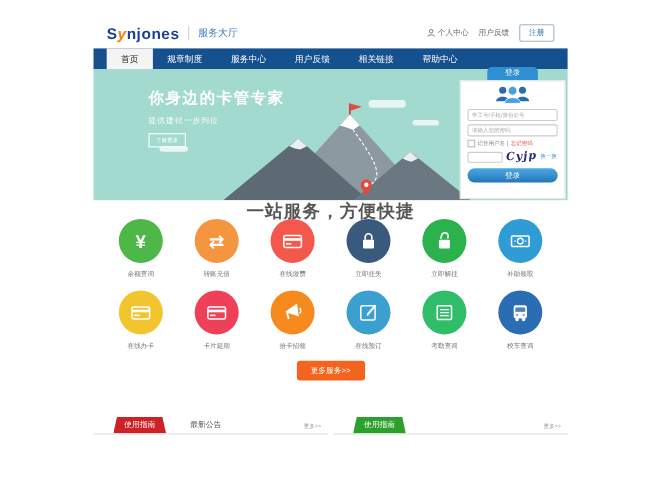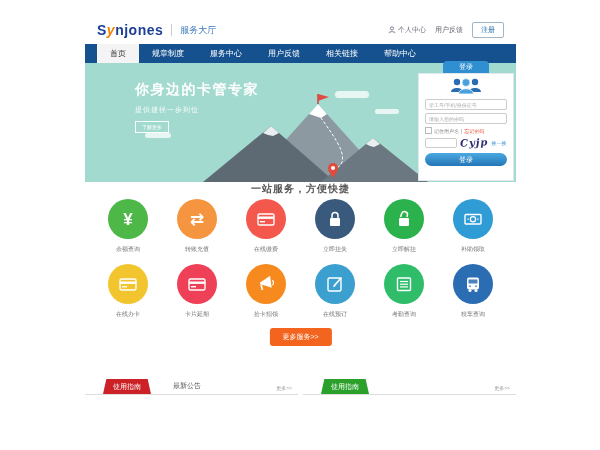--- a/index.html
+++ b/index.html
@@ -53,21 +53,21 @@
   .captcha-input{width:32px;height:10px;border:1px solid #ccc;border-radius:2px;font-size:5px;
                  padding:0 2px;box-sizing:border-box;font-family:inherit;}
   .captcha-img{font-family:"DejaVu Serif","Liberation Serif",serif;font-style:italic;font-weight:bold;
                font-size:10px;color:#2b2b6e;letter-spacing:1px;transform:rotate(-3deg);cursor:pointer;}
   .refresh{font-size:5px;color:#3a8fd0;cursor:pointer;}
   .login-submit{display:block;width:82px;height:13px;margin:5px auto 0;border:none;border-radius:7px;
                 background:linear-gradient(#4aa9e1,#2575b6);color:#fff;font-size:7px;cursor:pointer;
                 font-family:inherit;}
 
   
-  .svc-title{position:absolute;top:166px;left:0;width:100%;text-align:center;font-size:10px;
+  .svc-title{position:absolute;top:166px;left:0;width:100%;text-align:center;font-size:16px;
              color:#555;font-weight:bold;letter-spacing:1px;}
   .grid-row{position:absolute;left:14px;right:14px;display:flex;justify-content:space-between;}
   .row1{top:183px;} .row2{top:248px;}
   .svc-cell{width:58px;text-align:center;cursor:pointer;}
   .svc-circle{width:40px;height:40px;border-radius:50%;margin:0 auto;display:flex;
               align-items:center;justify-content:center;color:#fff;}
   .glyph{font-size:17px;font-weight:bold;line-height:1;}
   .svc-label{font-size:6px;color:#777;margin-top:6px;}
   .more-btn{position:absolute;top:312px;left:50%;transform:translateX(-50%);border:none;color:#fff;
             font-size:7px;padding:4px 13px;border-radius:3px;cursor:pointer;font-family:inherit;}

